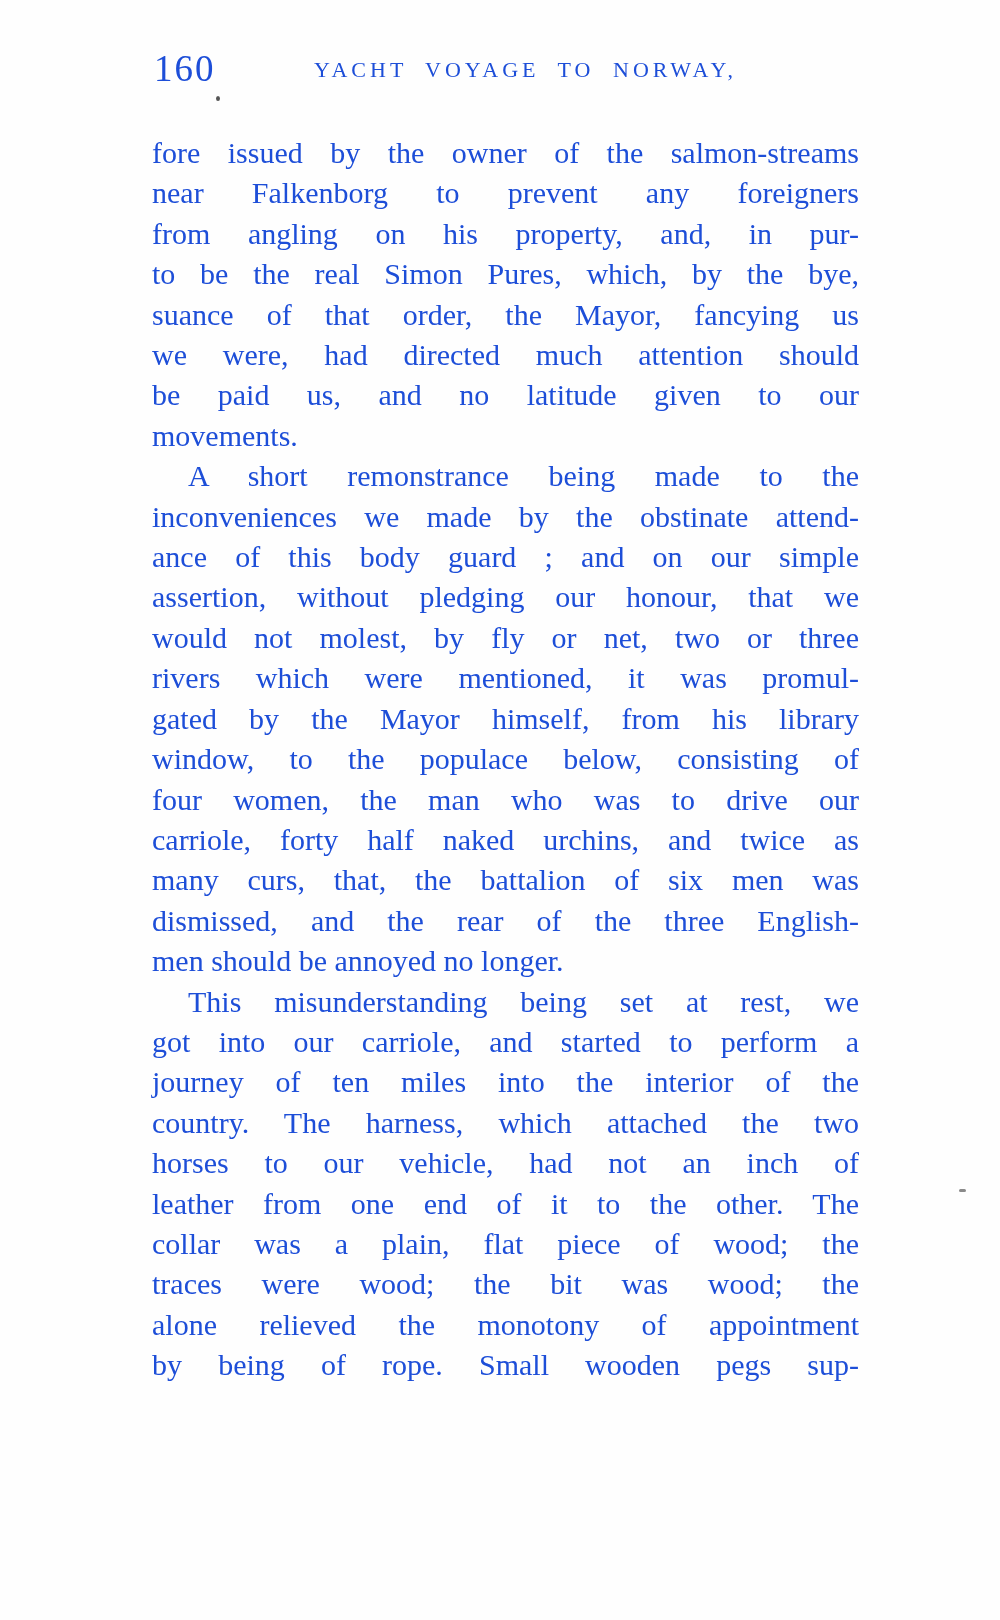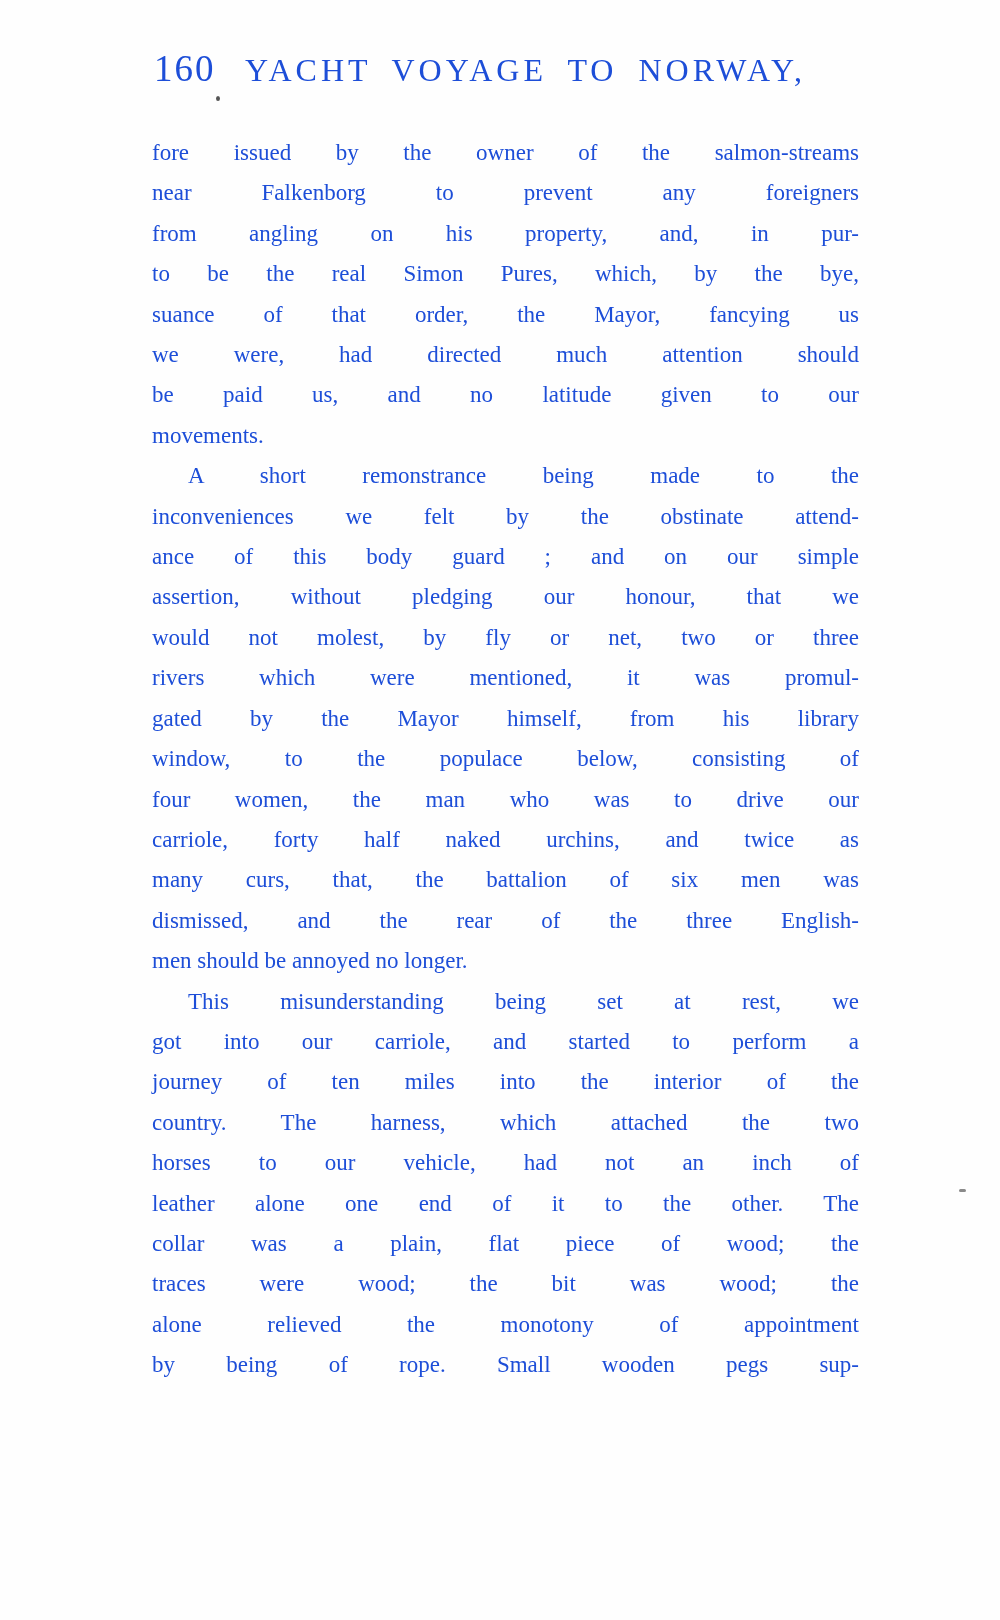--- a/index.html
+++ b/index.html
@@ -29,33 +29,33 @@
     left: 2px;
     top: 0px;
     font-size: 37px;
     line-height: 37px;
     letter-spacing: 2px;
   }
   .running-title {
     display: block;
     text-align: center;
     padding-left: 40px;
-    font-size: 32px;
+    font-size: 22px;
     line-height: 40px;
     letter-spacing: 4px;
     word-spacing: 9px;
     white-space: nowrap;
   }
   
   .body-text {
     position: absolute;
     left: 152px;
     top: 133px;
     width: 707px;
-    font-size: 23px;
+    font-size: 30px;
     line-height: 40.4px;
   }
   .line {
     text-align: justify;
     text-align-last: justify;
     white-space: normal;
   }
   .line.indent {
     text-indent: 36px;
   }
@@ -98,38 +98,38 @@
 
   <div class="line">fore issued by the owner of the salmon-streams</div>
       <div class="line">near Falkenborg to prevent any foreigners</div>
       <div class="line">from angling on his property, and, in pur-</div>
       <div class="line">to be the real Simon Pures, which, by the bye,</div>
       <div class="line">suance of that order, the Mayor, fancying us</div>
       <div class="line">we were, had directed much attention should</div>
       <div class="line">be paid us, and no latitude given to our</div>
       <div class="line para-end">movements.</div>
       <div class="line indent">A short remonstrance being made to the</div>
-      <div class="line">inconveniences we felt by the obstinate attend-</div>
+      <div class="line">inconveniences we made by the obstinate attend-</div>
       <div class="line">ance of this body guard ; and on our simple</div>
       <div class="line">assertion, without pledging our honour, that we</div>
       <div class="line">would not molest, by fly or net, two or three</div>
       <div class="line">rivers which were mentioned, it was promul-</div>
       <div class="line">gated by the Mayor himself, from his library</div>
       <div class="line">window, to the populace below, consisting of</div>
       <div class="line">four women, the man who was to drive our</div>
       <div class="line">carriole, forty half naked urchins, and twice as</div>
       <div class="line">many curs, that, the battalion of six men was</div>
       <div class="line">dismissed, and the rear of the three English-</div>
       <div class="line para-end">men should be annoyed no longer.</div>
       <div class="line indent">This misunderstanding being set at rest, we</div>
       <div class="line">got into our carriole, and started to perform a</div>
       <div class="line">journey of ten miles into the interior of the</div>
       <div class="line">country.  The harness, which attached the two</div>
       <div class="line">horses to our vehicle, had not an inch of</div>
-      <div class="line">leather alone one end of it to the other.  The</div>
+      <div class="line">leather from one end of it to the other.  The</div>
       <div class="line">collar was a plain, flat piece of wood; the</div>
       <div class="line">traces were wood; the bit was wood; the</div>
       <div class="line">alone relieved the monotony of appointment</div>
       <div class="line">by being of rope.  Small wooden pegs sup-</div>
     </main>
 
   <span class="speck speck-under-folio"></span>
   <span class="speck speck-right-margin"></span>
 
 </div>

